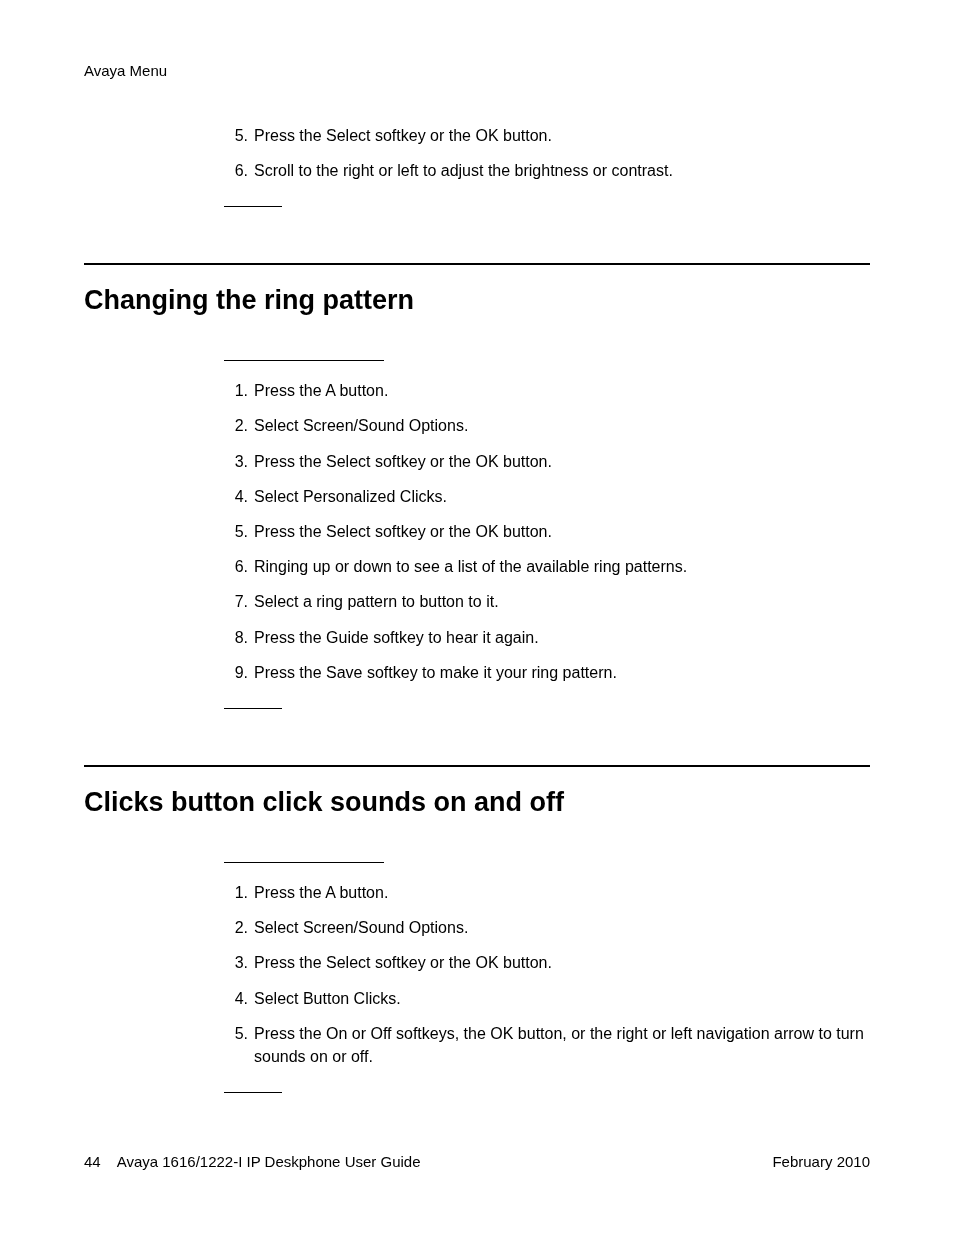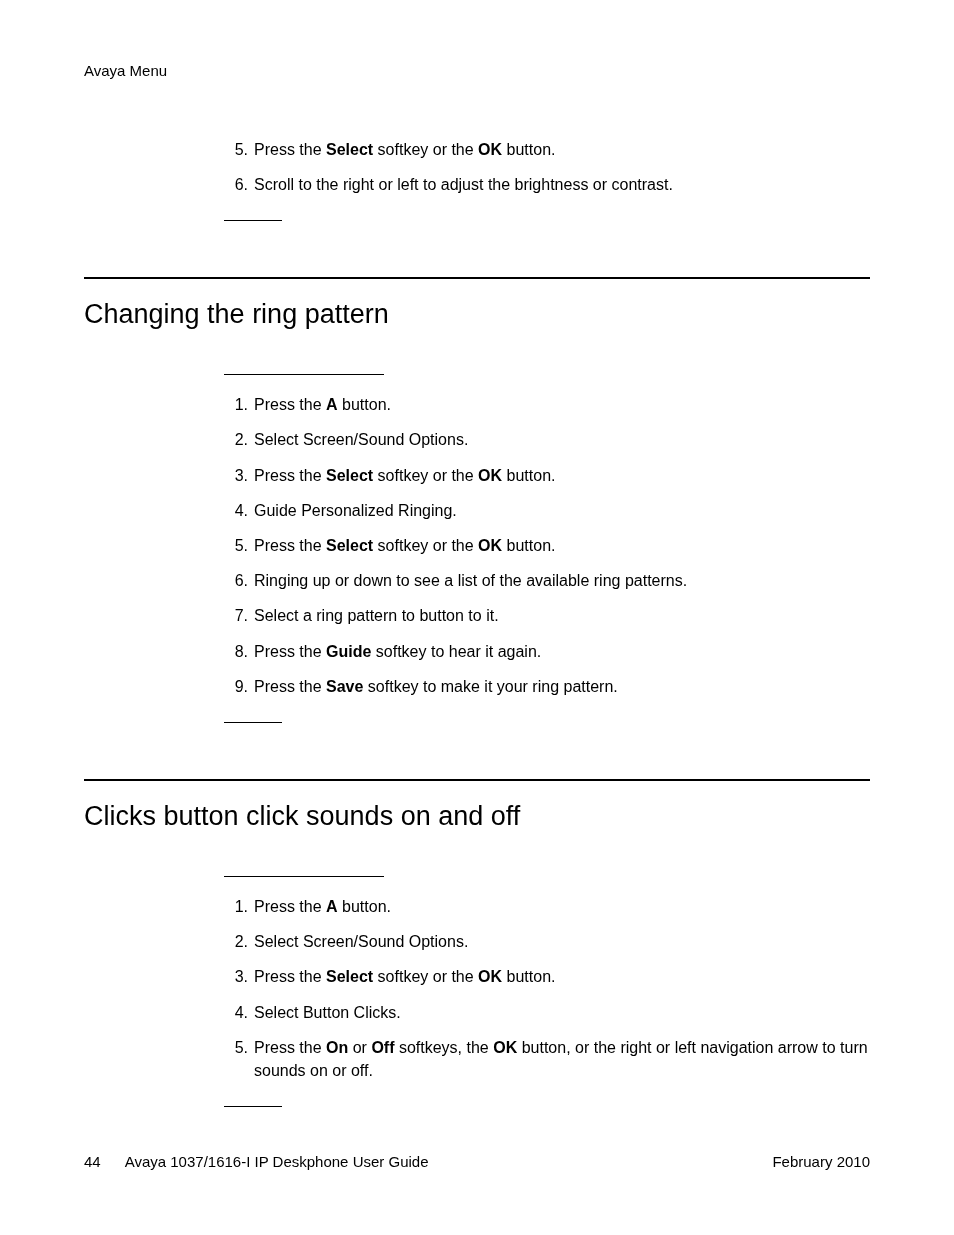--- a/index.html
+++ b/index.html
@@ -8,21 +8,21 @@
     font-family: Arial, Helvetica, sans-serif;
     color: #000;
     background: #fff;
     position: relative;
     padding: 60px 84px 0 84px;
     font-size: 16px;
     line-height: 1.45;
   }
   .header-text {
     font-size: 15px;
-    margin-bottom: 56px;
+    margin-bottom: 42px;
   }
   .indent-block {
     margin-left: 140px;
     margin-right: 0;
   }
   ol.custom {
     list-style: none;
     padding: 0;
   }
   ol.custom li {
@@ -55,34 +55,34 @@
   }
   .section-rule {
     border: none;
     border-top: 2.5px solid #000;
     width: 100%;
     margin-top: 56px;
     margin-bottom: 16px;
   }
   h2.section-heading {
     font-size: 27px;
-    font-weight: normal;
+    font-weight: bold;
     margin-bottom: 40px;
   }
   .footer {
     position: absolute;
     bottom: 62px;
     left: 84px;
     right: 84px;
     display: flex;
     justify-content: space-between;
     font-size: 15px;
   }
-  .footer .left { display: flex; gap: 24px; }
-  b { font-weight: bold; }
+  .footer .left { display: flex; gap: 16px; }
+  b { font-weight: normal; }
 </style>
 </head>
 <body>
 
 <div class="header-text">Avaya Menu</div>
 
 <div class="indent-block">
   <ol class="custom">
       <li>
         <span class="num">5.</span>
@@ -108,21 +108,21 @@
       <li>
         <span class="num">2.</span>
         <span class="txt">Select Screen/Sound Options.</span>
       </li>
       <li>
         <span class="num">3.</span>
         <span class="txt">Press the <b>Select</b> softkey or the <b>OK</b> button.</span>
       </li>
       <li>
         <span class="num">4.</span>
-        <span class="txt">Guide Personalized Ringing.</span>
+        <span class="txt">Select Personalized Clicks.</span>
       </li>
       <li>
         <span class="num">5.</span>
         <span class="txt">Press the <b>Select</b> softkey or the <b>OK</b> button.</span>
       </li>
       <li>
         <span class="num">6.</span>
         <span class="txt">Ringing up or down to see a list of the available ring patterns.</span>
       </li>
       <li>
@@ -166,16 +166,16 @@
         <span class="num">5.</span>
         <span class="txt">Press the <b>On</b> or <b>Off</b> softkeys, the <b>OK</b> button, or the right or left navigation arrow to turn sounds on or off.</span>
       </li>
     </ol>
 </div>
 <hr class="short-rule">
 
 <div class="footer">
   <div class="left">
     <span>44</span>
-    <span>Avaya 1037/1616-I IP Deskphone User Guide</span>
+    <span>Avaya 1616/1222-I IP Deskphone User Guide</span>
   </div>
   <span>February 2010</span>
 </div>
 
 </body></html>

